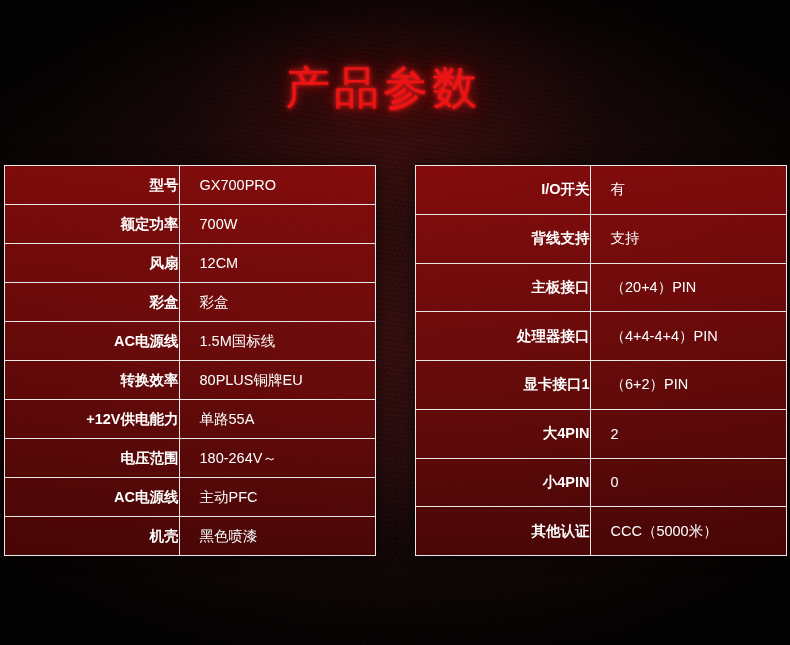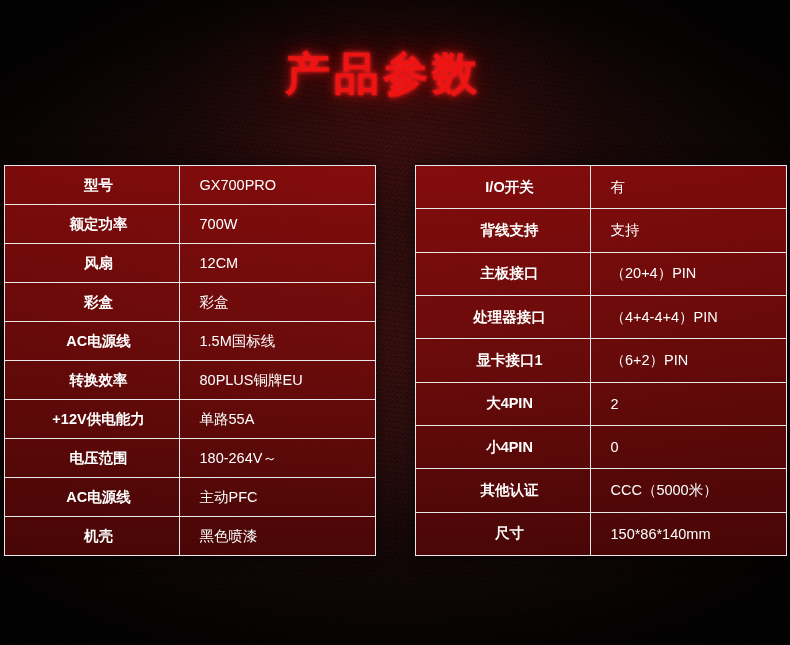--- a/index.html
+++ b/index.html
@@ -36,26 +36,26 @@
   .page::after {
     content: "";
     position: absolute;
     inset: 0;
     background: radial-gradient(ellipse 70% 55% at 50% 50%, rgba(0,0,0,0) 40%, rgba(0,0,0,0.45) 80%, rgba(0,0,0,0.8) 100%);
     pointer-events: none;
   }
 
   .title {
     position: absolute;
-    top: 44px;
+    top: 58px;
     left: 0;
     width: 766px;
     text-align: center;
     font-size: 45px;
-    font-weight: bold;
+    font-weight: normal;
     letter-spacing: 4px;
     color: #ee1414;
     text-shadow:
       0 0 4px rgba(255,40,40,0.9),
       0 0 12px rgba(230,20,20,0.75),
       0 0 28px rgba(180,0,0,0.55),
       1px 1px 0 #7a0000;
     z-index: 3;
   }
 
@@ -83,21 +83,21 @@
     padding: 0 0 0 14px;
     color: #ffffff;
     font-size: 14.5px;
     font-weight: bold;
     vertical-align: middle;
     white-space: nowrap;
     overflow: hidden;
   }
   table.spec td.label {
     width: 160px;
-    text-align: center;
+    text-align: right;
   }
   table.spec td.value {
     width: 175px;
     font-weight: normal;
     padding-left: 20px;
   }
 </style>
 </head>
 <body>
 
@@ -179,21 +179,17 @@
           <td class="value">2</td>
         </tr>
         <tr>
           <td class="label">小4PIN</td>
           <td class="value">0</td>
         </tr>
         <tr>
           <td class="label">其他认证</td>
           <td class="value">CCC（5000米）</td>
         </tr>
-        <tr>
-          <td class="label">尺寸</td>
-          <td class="value">150*86*140mm</td>
-        </tr>
       </tbody>
     </table>
 
   </div>
 </div>
 
 </body></html>

